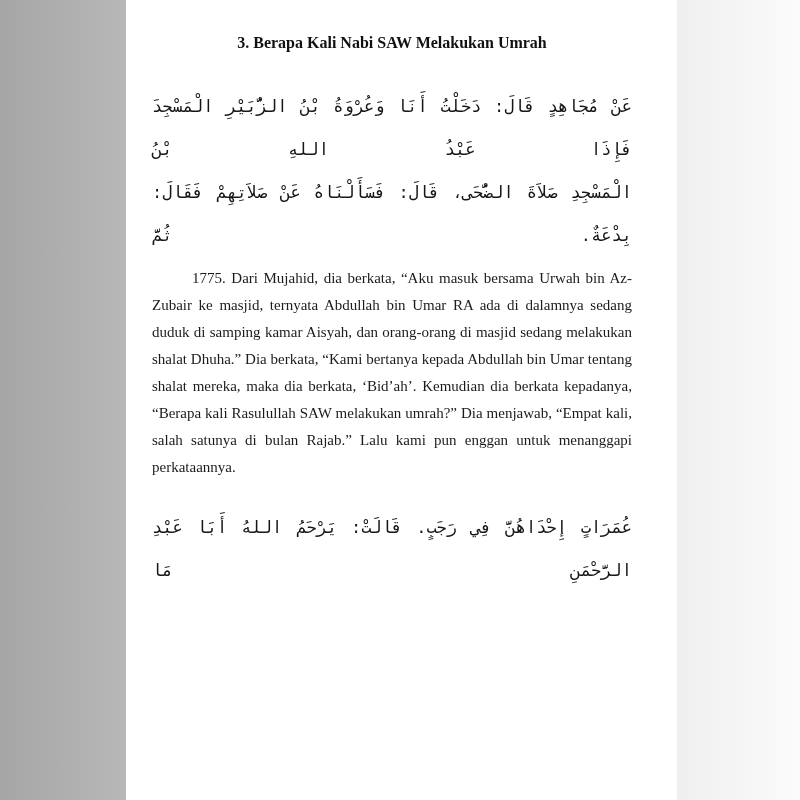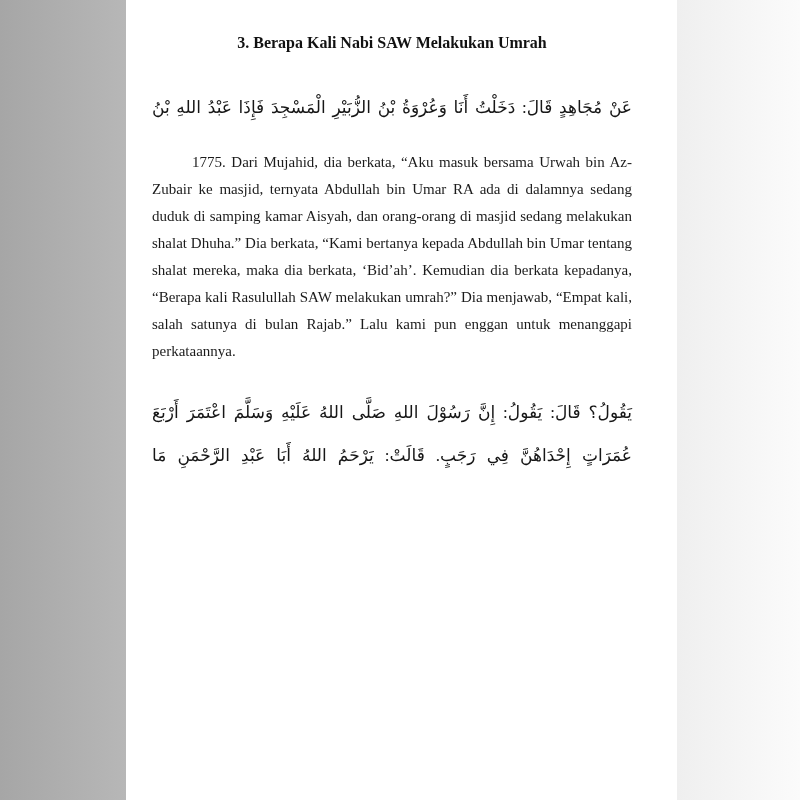--- a/index.html
+++ b/index.html
@@ -43,61 +43,61 @@
     font-family: "Liberation Serif", serif;
     font-weight: bold;
     font-size: 16px;
     line-height: 20px;
     text-align: center;
     color: #111111;
   }
   .arabic {
     direction: rtl;
     unicode-bidi: embed;
-    font-family: Liberation Serif, serif;
+    font-family: Liberation Mono, monospace;
     font-size: 17px;
     line-height: 43px;
     color: #161616;
   }
   .arabic-first { margin-top: 33px; }
   .arabic-second { margin-top: 26px; }
   .arabic-line {
     text-align: justify;
     text-align-last: justify;
     white-space: normal;
   }
   .arabic-line.last {
     text-align: justify;
     text-align-last: center;
   }
   .translation {
-    margin: 20px 0 0 0;
+    margin: 7px 0 0 0;
     font-family: "Liberation Serif", serif;
     font-size: 15px;
     line-height: 27px;
     text-align: justify;
     text-indent: 40px;
     color: #1b1b1b;
   }
 </style>
 </head>
 <body>
 
 <div class="canvas">
   <div class="gutter-left"></div>
 
   <div class="page">
     <h1 class="title">3. Berapa Kali Nabi SAW Melakukan Umrah</h1>
 
     <div class="arabic arabic-first">
         <div class="arabic-line">عَنْ مُجَاهِدٍ قَالَ: دَخَلْتُ أَنَا وَعُرْوَةُ بْنُ الزُّبَيْرِ الْمَسْجِدَ فَإِذَا عَبْدُ اللهِ بْنُ</div>
+        <div class="arabic-line">الْمَسْجِدِ صَلاَةَ الضُّحَى، قَالَ: فَسَأَلْنَاهُ عَنْ صَلاَتِهِمْ فَقَالَ: بِدْعَةٌ. ثُمَّ</div>
       </div>
 
     <p class="translation">1775. Dari Mujahid, dia berkata, “Aku masuk bersama Urwah bin Az-Zubair ke masjid, ternyata Abdullah bin Umar RA ada di dalamnya sedang duduk di samping kamar Aisyah, dan orang-orang di masjid sedang melakukan shalat Dhuha.” Dia berkata, “Kami bertanya kepada Abdullah bin Umar tentang shalat mereka, maka dia berkata, ‘Bid’ah’. Kemudian dia berkata kepadanya, “Berapa kali Rasulullah SAW melakukan umrah?” Dia menjawab, “Empat kali, salah satunya di bulan Rajab.” Lalu kami pun enggan untuk menanggapi perkataannya.</p>
 
     <div class="arabic arabic-second">
-        <div class="arabic-line">يَقُولُ؟ قَالَ: يَقُولُ: إِنَّ رَسُوْلَ اللهِ صَلَّى اللهُ عَلَيْهِ وَسَلَّمَ اعْتَمَرَ أَرْبَعَ</div>
         <div class="arabic-line">عُمَرَاتٍ إِحْدَاهُنَّ فِي رَجَبٍ. قَالَتْ: يَرْحَمُ اللهُ أَبَا عَبْدِ الرَّحْمَنِ مَا</div>
       </div>
   </div>
 
   <div class="gutter-right"></div>
 </div>
 
 </body></html>

